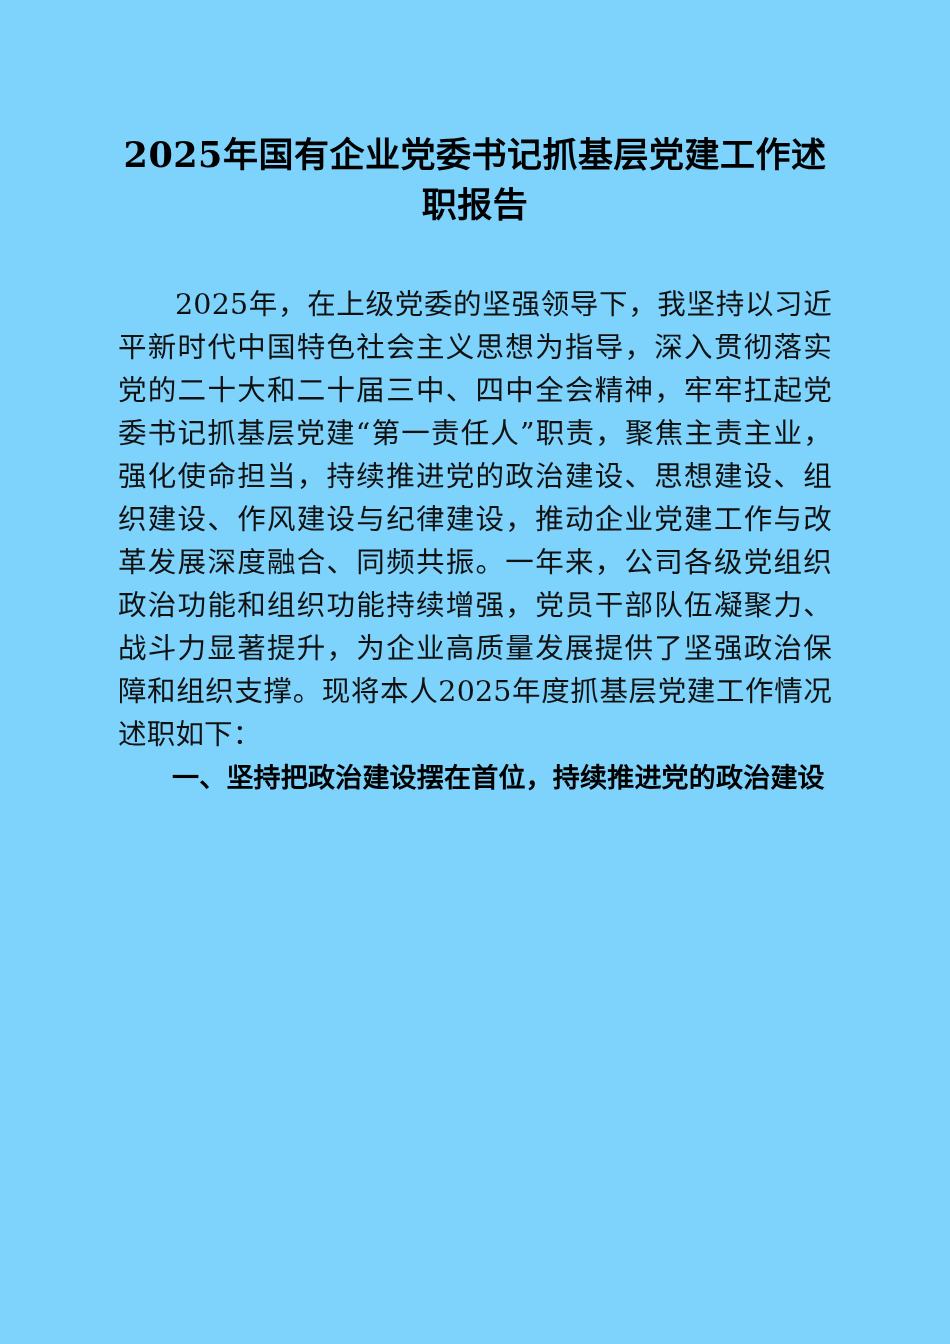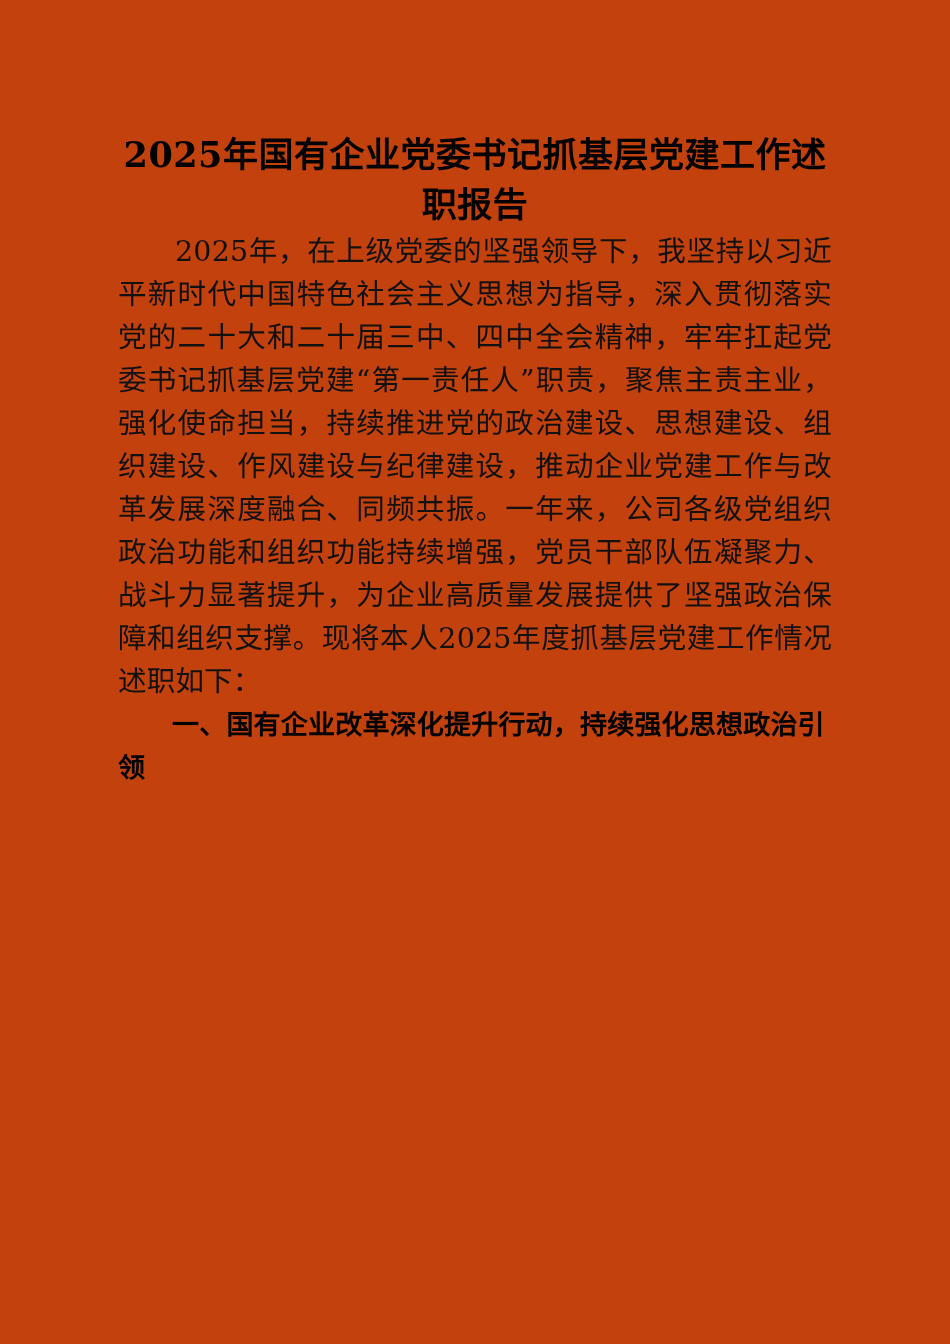--- a/index.html
+++ b/index.html
@@ -7,21 +7,21 @@
     margin: 0;
     padding: 0;
     background: #ffffff;
   }
 
   .page {
     position: relative;
     width: 950px;
     height: 1344px;
     margin: 0 auto;
-    background: #c2410c;
+    background: #7dd3fc;
     overflow: hidden;
     box-sizing: border-box;
   }
 
   .doc-body {
     position: absolute;
     left: 118px;
     top: 0;
     width: 714px;
   }
@@ -48,20 +48,21 @@
     color: #111111;
     margin: 0;
     text-align: justify;
     text-justify: inter-ideograph;
     text-indent: 2em;
     word-break: break-all;
     letter-spacing: 0.2px;
   }
 
   .para.first-para {
+    margin-top: 53px;
   }
 
   
   .section-heading {
     font-family: "DejaVu Sans", "Liberation Sans", sans-serif;
     font-weight: bold;
     font-size: 27px;
     line-height: 43px;
     color: #000000;
     margin: 0;
@@ -78,17 +79,17 @@
 </head>
 <body>
 
 <div class="page">
   <div class="doc-body">
 
     <h1 class="doc-title">2025年国有企业党委书记抓基层党建工作述职报告</h1>
 
     <p class="para first-para">2025年，在上级党委的坚强领导下，我坚持以习近平新时代中国特色社会主义思想为指导，深入贯彻落实党的二十大和二十届三中、四中全会精神，牢牢扛起党委书记抓基层党建“第一责任人”职责，聚焦主责主业，强化使命担当，持续推进党的政治建设、思想建设、组织建设、作风建设与纪律建设，推动企业党建工作与改革发展深度融合、同频共振。一年来，公司各级党组织政治功能和组织功能持续增强，党员干部队伍凝聚力、战斗力显著提升，为企业高质量发展提供了坚强政治保障和组织支撑。现将本人2025年度抓基层党建工作情况述职如下：</p>
 
-    <h2 class="section-heading">一、国有企业改革深化提升行动，持续强化思想政治引领</h2>
+    <h2 class="section-heading">一、坚持把政治建设摆在首位，持续推进党的政治建设</h2>
 
 
   </div>
 </div>
 
 </body></html>

